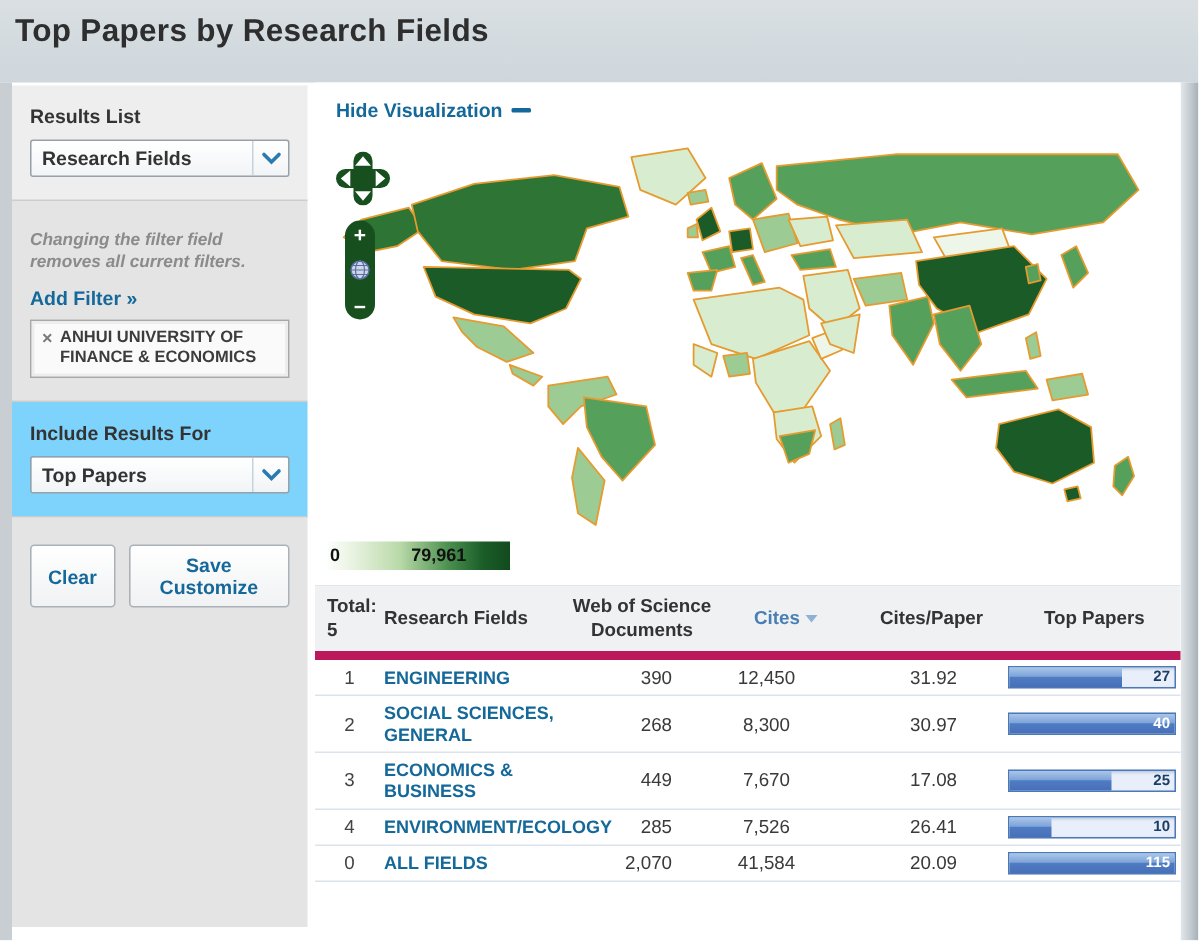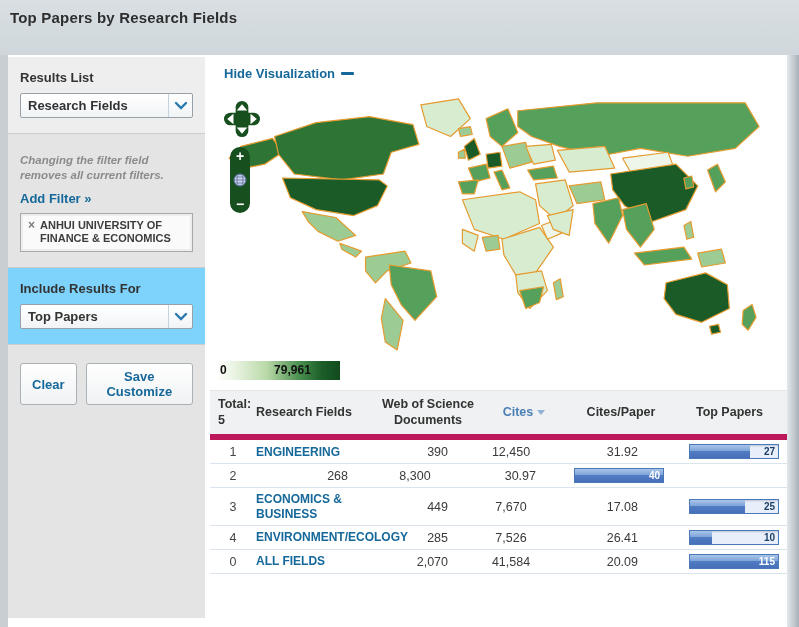--- a/index.html
+++ b/index.html
@@ -3,21 +3,21 @@
 <meta charset="utf-8">
 <style>
   * { margin:0; padding:0; box-sizing:border-box; }
   html,body { background:#fff; }
   body { font-family:"Liberation Sans","DejaVu Sans",sans-serif; color:#333; }
   #app { position:relative; width:799px; height:627px; overflow:hidden; background:#fff; }
 
   
   .page-header { position:absolute; top:0; left:0; width:799px; height:55px;
     background:linear-gradient(#d9dfe3,#cfd7dc); }
-  .page-title { font-size:15px; font-weight:bold; color:#2e2e2e; padding:9px 0 0 10px; letter-spacing:.2px; }
+  .page-title { font-size:21px; font-weight:bold; color:#2e2e2e; padding:9px 0 0 10px; letter-spacing:.2px; }
 
   
   .left-strip { position:absolute; left:0; top:55px; width:8px; height:572px; background:#c8ced2; }
   .right-strip { position:absolute; right:0; top:55px; width:12px; height:572px;
     background:linear-gradient(to right,#e3e7ea 0%,#c3cbd1 55%,#a6b0b8 100%); }
 
   
   .sidebar { position:absolute; left:8px; top:57px; width:197px; height:561px; display:flex; flex-direction:column; font-size:13px; }
   .sb-section { padding:13px 12px 15px 12px; border-bottom:1px solid #cdcdcd; }
   .sb-a { background:#eeeeee; }
@@ -77,21 +77,21 @@
   .sort-arrow { width:0; height:0; border-left:4px solid transparent; border-right:4px solid transparent; border-top:5px solid #8fb2d4; }
 
   .trow { border-bottom:1px solid #dbe4ee; padding:4px 0; background:#fff; }
   .td-rank { text-align:center; font-size:12.5px; color:#444; }
   .td-field { font-size:12px; font-weight:bold; color:#15689A; line-height:1.2; padding-right:4px; cursor:pointer;}
   .td-num { text-align:right; font-size:12.5px; color:#3a3a3a; }
   .td-docs { padding-right:30px; }
   .td-cites { padding-right:26px;text-align:center; }
   .td-cpp { padding-right:34px; }
   .bar-cell { display:flex; justify-content:flex-end; padding-right:8px; }
-  .bar-track { position:relative; width:90px; height:15px; background:#e9effa;
+  .bar-track { position:relative; width:112px; height:15px; background:#e9effa;
     border:1px solid #4a79b8; box-shadow:inset 1px 1px 2px rgba(40,70,120,.25); }
   .bar-fill { position:absolute; left:0; top:0; bottom:0;
     background:linear-gradient(to bottom,#aac5e9 0%,#7ea4d9 45%,#4f7cc3 50%,#486fb9 100%); }
   .bar-value { position:absolute; right:3px; top:1px; font-size:10px; font-weight:bold; color:#1c3f66; }
   .bar-track.full .bar-value { color:#fff; }
 
   svg { display:block; }
 </style>
 </head>
 <body>
@@ -268,20 +268,21 @@
       <div class="bar-cell">
         <div class="bar-track">
           <div class="bar-fill" style="width: 68%;"></div>
           <span class="bar-value">27</span>
         </div>
       </div>
     </div>
 
     <div class="col-grid trow">
       <div class="td-rank">2</div>
+      <div class="td-field">SOCIAL SCIENCES, GENERAL</div>
       <div class="td-num td-docs">268</div>
       <div class="td-num td-cites">8,300</div>
       <div class="td-num td-cpp">30.97</div>
       <div class="bar-cell">
         <div class="bar-track full">
           <div class="bar-fill" style="width: 100%;"></div>
           <span class="bar-value">40</span>
         </div>
       </div>
     </div>

